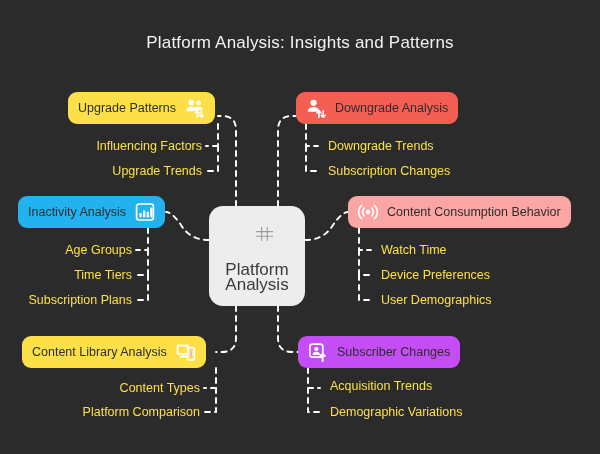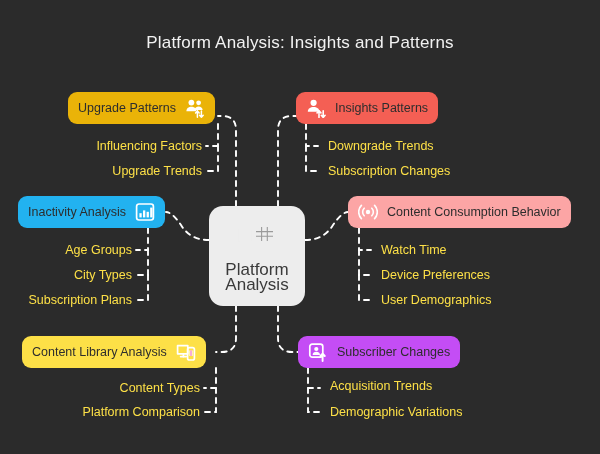--- a/index.html
+++ b/index.html
@@ -154,58 +154,58 @@
       <rect x="19" y="2" width="17" height="14" rx="1.6" fill="#ededed"></rect>
       <g stroke="#9a9a9a" stroke-width="1.1">
         <path d="M19,6.6 h17 M19,11.2 h17"></path>
         <path d="M24.6,2 v14 M30.3,2 v14"></path>
       </g>
     </svg>
     <div class="center-label">Platform
 Analysis</div>
   </div>
 
-  <div class="pill icon-right" style="left: 68px; top: 92px; background: #eab308;">
+  <div class="pill icon-right" style="left: 68px; top: 92px; background: #fde047;">
     <span>Upgrade Patterns</span>
     <svg class="p-icon" viewBox="0 0 20 20" xmlns="http://www.w3.org/2000/svg">
       <circle cx="6.4" cy="4.6" r="2.9" fill="#ffffff"></circle>
       <path d="M1.4,13.2 c0-2.9 2.3-4.4 5-4.4 c2.7,0 5,1.5 5,4.4 z" fill="#ffffff"></path>
       <circle cx="13.6" cy="4.8" r="2.4" fill="#ffffff"></circle>
       <path d="M9.6,12 c0-2.4 1.9-3.6 4-3.6 c2.1,0 4,1.2 4,3.6 z" fill="#ffffff"></path>
       <path d="M12.4,19.2 v-6.3 M12.4,12.9 l-1.8,2 M12.4,12.9 l1.8,2" fill="none" stroke="#ffffff" stroke-width="1.5" stroke-linecap="round"></path>
       <path d="M16.4,12.9 v6.3 M16.4,19.2 l-1.8,-2 M16.4,19.2 l1.8,-2" fill="none" stroke="#ffffff" stroke-width="1.5" stroke-linecap="round"></path>
     </svg>
   </div>
   <div class="leaf left-side" style="right:398px; top:139px;">Influencing Factors</div>
   <div class="leaf left-side" style="right:398px; top:164px;">Upgrade Trends</div>
 
   <div class="pill icon-left" style="left: 296px; top: 92px; background: rgb(244, 95, 84);">
     <svg class="p-icon" viewBox="0 0 20 20" xmlns="http://www.w3.org/2000/svg">
       <circle cx="7.6" cy="4.8" r="3.1" fill="#ffffff"></circle>
       <path d="M1.8,13.8 c0-3.1 2.6-4.7 5.8-4.7 c3.2,0 5.8,1.6 5.8,4.7 z" fill="#ffffff"></path>
       <path d="M13,19.4 v-6.6 M13,12.8 l-1.9,2.1 M13,12.8 l1.9,2.1" fill="none" stroke="#ffffff" stroke-width="1.6" stroke-linecap="round"></path>
       <path d="M17.2,12.8 v6.6 M17.2,19.4 l-1.9,-2.1 M17.2,19.4 l1.9,-2.1" fill="none" stroke="#ffffff" stroke-width="1.6" stroke-linecap="round"></path>
     </svg>
-    <span>Insights Patterns</span>
+    <span>Downgrade Analysis</span>
   </div>
   <div class="leaf right-side" style="left:328px; top:139px;">Downgrade Trends</div>
   <div class="leaf right-side" style="left:328px; top:164px;">Subscription Changes</div>
 
   <div class="pill icon-right" style="left: 18px; top: 196px; background: rgb(34, 178, 240);">
     <span>Inactivity Analysis</span>
     <svg class="p-icon" viewBox="0 0 20 20" xmlns="http://www.w3.org/2000/svg">
       <rect x="1.6" y="2" width="16.8" height="16" rx="2.4" fill="none" stroke="#ffffff" stroke-width="1.7"></rect>
       <rect x="4.4" y="11.2" width="2.3" height="4.2" fill="#ffffff"></rect>
       <rect x="8.0" y="8.4" width="2.3" height="7.0" fill="#ffffff"></rect>
       <rect x="11.6" y="9.8" width="2.3" height="5.6" fill="#ffffff"></rect>
       <rect x="15.2" y="5.6" width="2.3" height="9.8" fill="#ffffff"></rect>
     </svg>
   </div>
   <div class="leaf left-side" style="right:468px; top:243px;">Age Groups</div>
-  <div class="leaf left-side" style="right:468px; top:268px;">City Types</div>
+  <div class="leaf left-side" style="right:468px; top:268px;">Time Tiers</div>
   <div class="leaf left-side" style="right:468px; top:293px;">Subscription Plans</div>
 
   <div class="pill icon-left" style="left: 348px; top: 196px; background: #fca5a5;">
     <svg class="p-icon" viewBox="0 0 20 20" xmlns="http://www.w3.org/2000/svg">
       <circle cx="10" cy="10" r="2.2" fill="#ffffff"></circle>
       <path d="M6.2,6.2 a5.4,5.4 0 0 0 0,7.6" fill="none" stroke="#ffffff" stroke-width="1.6" stroke-linecap="round"></path>
       <path d="M13.8,6.2 a5.4,5.4 0 0 1 0,7.6" fill="none" stroke="#ffffff" stroke-width="1.6" stroke-linecap="round"></path>
       <path d="M3.4,3.4 a9.4,9.4 0 0 0 0,13.2" fill="none" stroke="#ffffff" stroke-width="1.6" stroke-linecap="round"></path>
       <path d="M16.6,3.4 a9.4,9.4 0 0 1 0,13.2" fill="none" stroke="#ffffff" stroke-width="1.6" stroke-linecap="round"></path>
     </svg>

